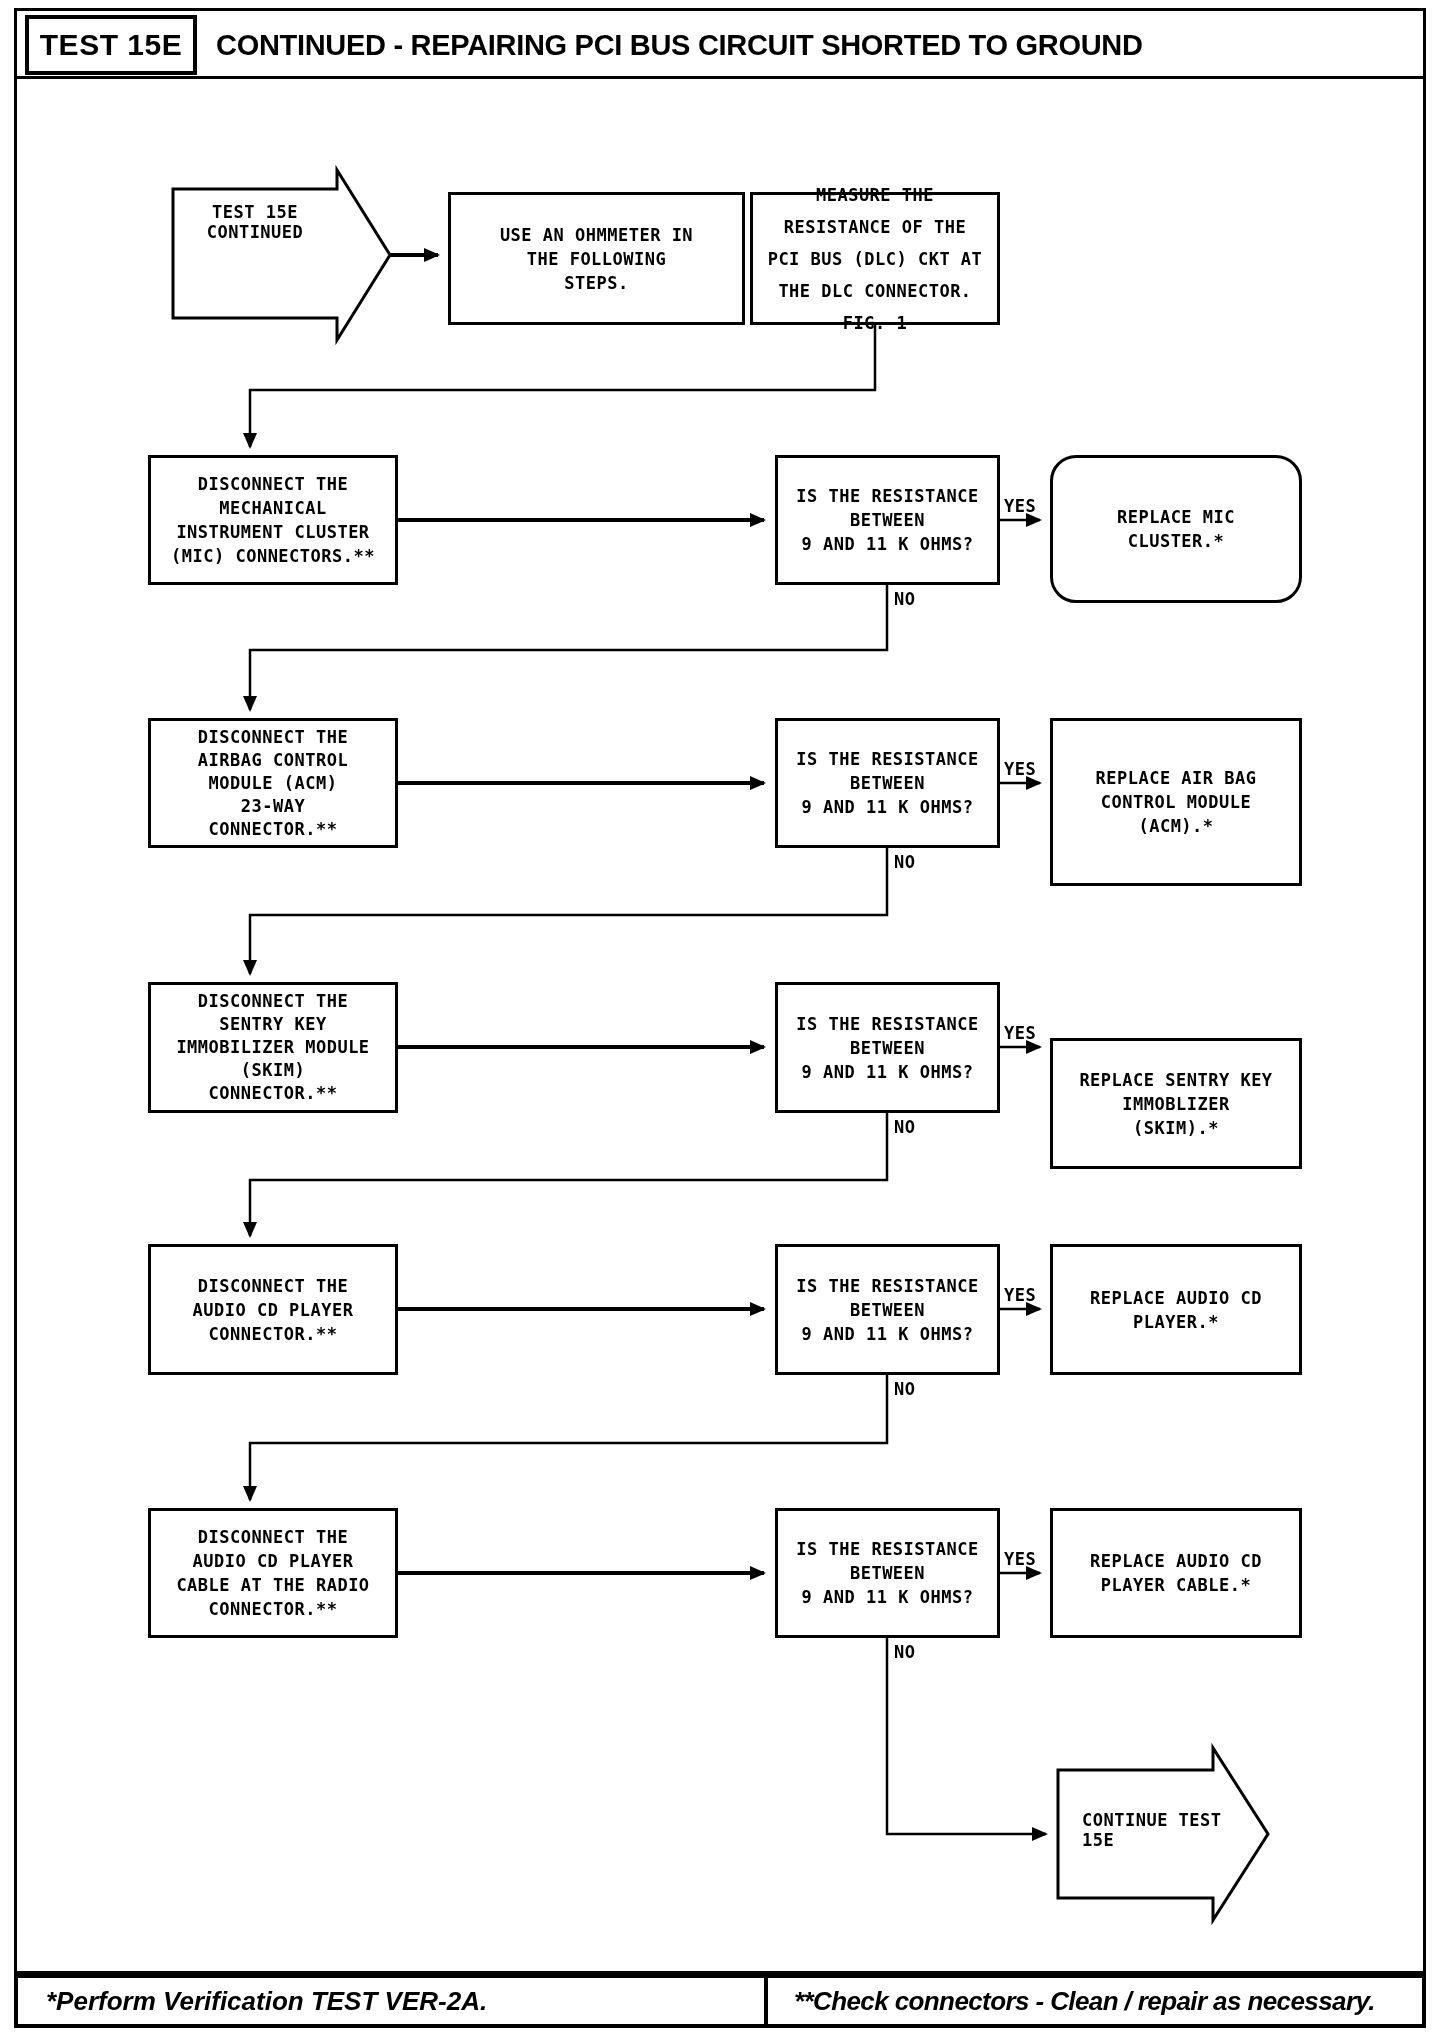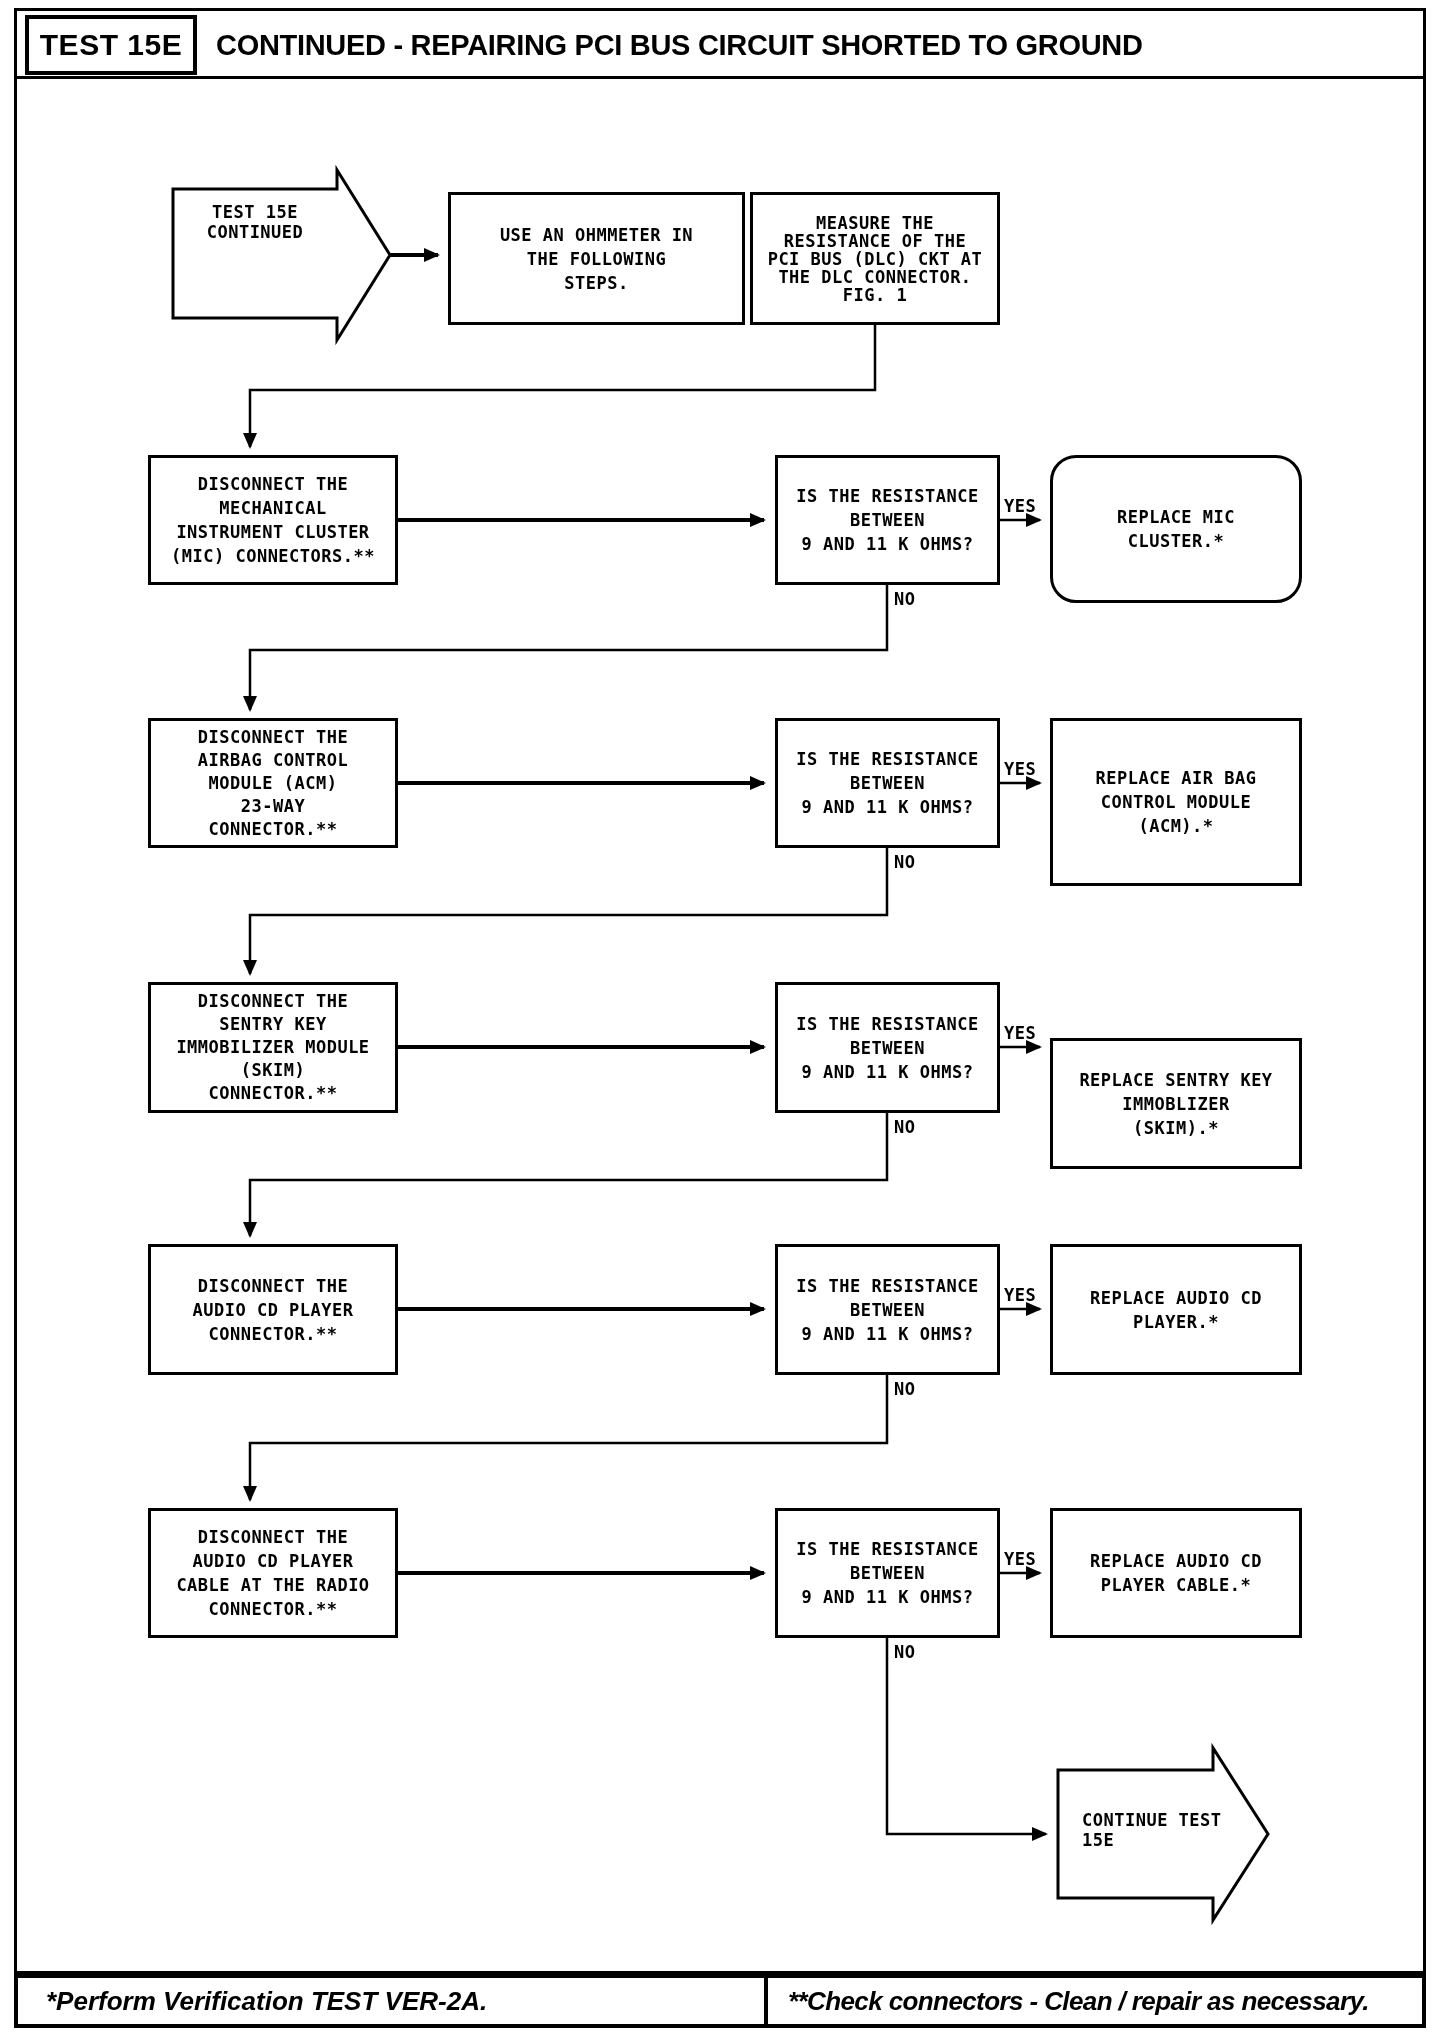--- a/index.html
+++ b/index.html
@@ -44,21 +44,21 @@
   #footer-bar{
     left:14px;top:1974px;width:1412px;height:54px;border:4px solid #000;
     display:flex;background:#fff;
   }
   .footer-cell{
     box-sizing:border-box;display:flex;align-items:center;
     font:700 26px/30px "Liberation Sans",sans-serif;font-style:italic;
     white-space:nowrap;overflow:hidden;
   }
   #footer-cell-1{width:750px;border-right:4px solid #000;padding-left:28px;}
-  #footer-cell-2{flex:1;padding-left:20px;letter-spacing:-0.6px;}
+  #footer-cell-2{flex:1;padding-left:26px;letter-spacing:-0.6px;}
 </style>
 </head>
 <body>
 
 <div class="abs" id="page-frame"></div>
 <div class="abs" id="test-label-box">
   <span>TEST 15E</span>
 </div>
 <div class="abs" id="page-title">CONTINUED - REPAIRING PCI BUS CIRCUIT SHORTED TO GROUND</div>
 <div class="abs" id="header-rule"></div>
@@ -102,21 +102,21 @@
 </svg>
 
 <div class="flow-label" id="start-label">TEST 15E
 CONTINUED</div>
 <div class="flow-label" id="end-label">CONTINUE TEST
 15E</div>
 
 <div class="box" style="left:448px;top:192px;width:297px;height:133px;">USE AN OHMMETER IN
 THE FOLLOWING
 STEPS.</div>
-<div class="box" style="left:750px;top:192px;width:250px;height:133px;line-height:18px;">MEASURE THE
+<div class="box" style="left:750px;top:192px;width:250px;height:133px;line-height:32px;">MEASURE THE
 RESISTANCE OF THE
 PCI BUS (DLC) CKT AT
 THE DLC CONNECTOR.
 FIG. 1</div>
 
 <div class="box" style="left:148px;top:455px;width:250px;height:130px;">DISCONNECT THE
 MECHANICAL
 INSTRUMENT CLUSTER
 (MIC) CONNECTORS.**</div>
 <div class="box" style="left:775px;top:455px;width:225px;height:130px;">IS THE RESISTANCE

